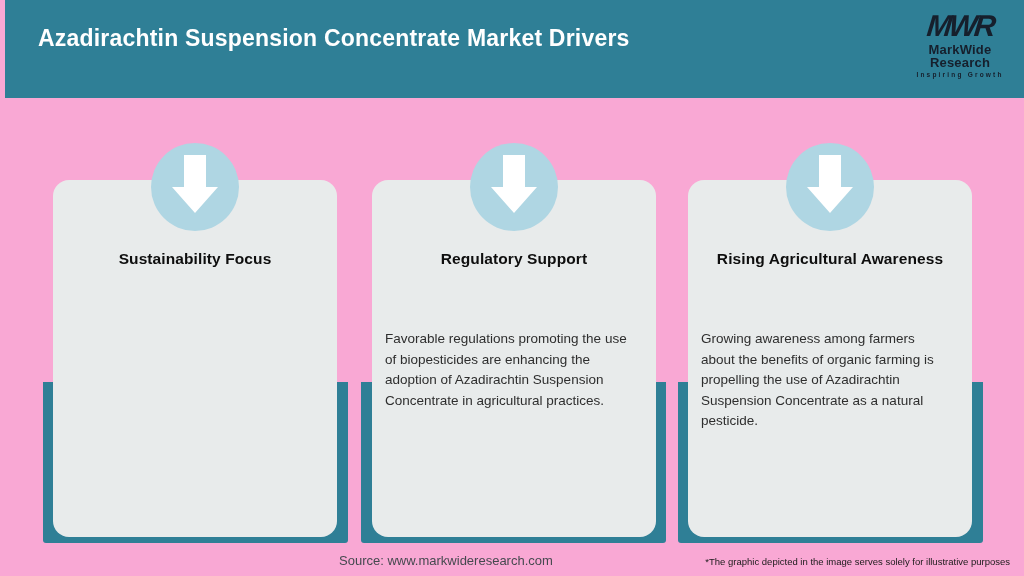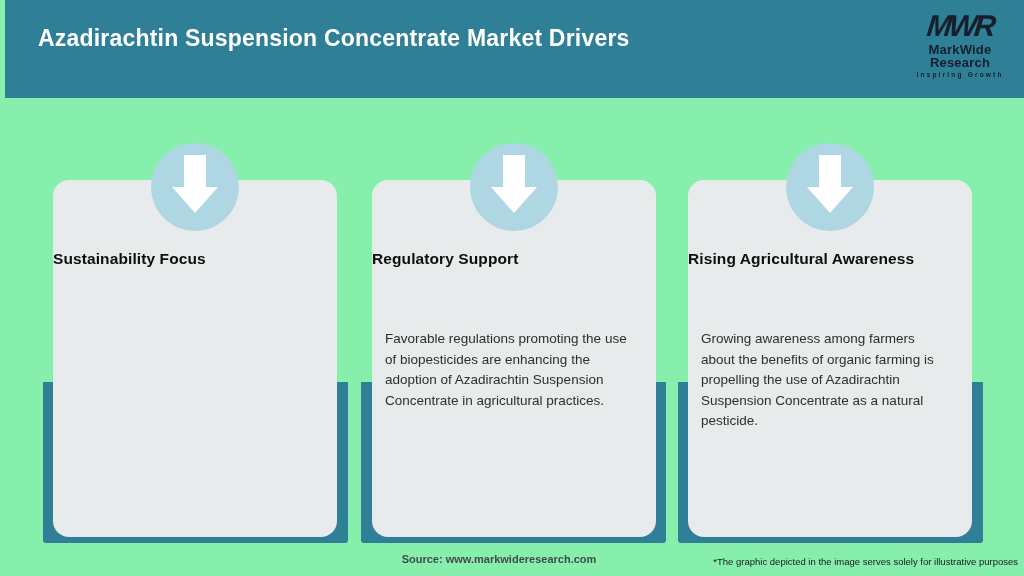--- a/index.html
+++ b/index.html
@@ -2,21 +2,21 @@
 <html><head>
 <meta charset="utf-8">
 <style>
   html, body { margin: 0; padding: 0; }
   body {
     width: 1024px; height: 576px;
     background: #ffffff;
     font-family: "Liberation Sans", sans-serif;
     overflow: hidden;
   }
-  .stage { position: relative; width: 1024px; height: 576px; background: #86efac; }
+  .stage { position: relative; width: 1024px; height: 576px; background: #f9a8d4; }
 
   
   .topbar {
     position: absolute; left: 5px; top: 0;
     width: 1019px; height: 98px;
     background: #2F7F96;
   }
   .page-title {
     position: absolute; left: 33px; top: 25px;
     margin: 0;
@@ -57,38 +57,37 @@
 
   .badge {
     position: absolute; top: -37px; left: 50%; margin-left: -44px;
     width: 88px; height: 88px; border-radius: 50%;
     background: #AFD6E3; z-index: 3;
   }
   .badge svg { position: absolute; left: 0; top: 0; }
 
   .card-title {
     position: absolute; left: 0; right: 0; top: 70px;
-    margin: 0; 
+    margin: 0; text-align: center;
     font-size: 15.5px; font-weight: 700; color: #0E0E0E;
     letter-spacing: 0.1px;
   }
   .card-body {
     position: absolute; left: 13px; top: 149px; width: 248px;
     margin: 0;
     font-size: 13.5px; line-height: 20.5px; color: #2E2E2E;
   }
 
   
   .source {
     position: absolute; left: 339px; top: 553px; width: 320px;
-    text-align: center;
-    font-size: 11px; font-weight: 700; color: #45494F;
+    font-size: 13px; font-weight: 400; color: #45494F;
   }
   .disclaimer {
-    position: absolute; right: 6px; top: 556px;
+    position: absolute; right: 14px; top: 556px;
     font-size: 9.5px; font-weight: 400; color: #1A1A1A;
   }
 </style>
 </head>
 <body>
 
 <div class="stage">
 
   <header class="topbar">
     <h1 class="page-title">Azadirachtin Suspension Concentrate Market Drivers</h1>

